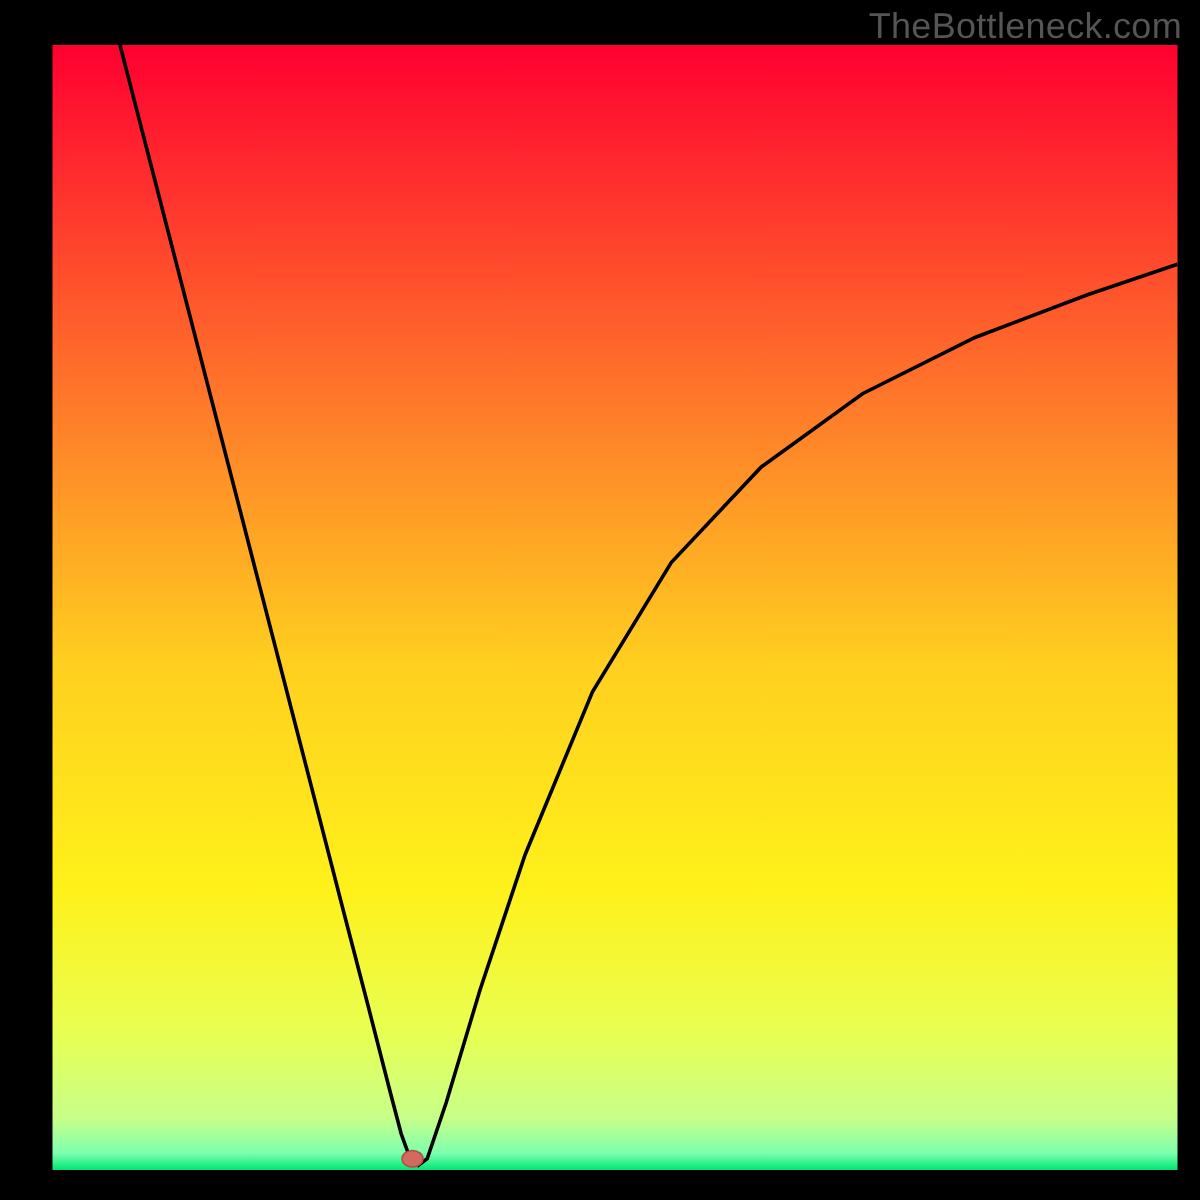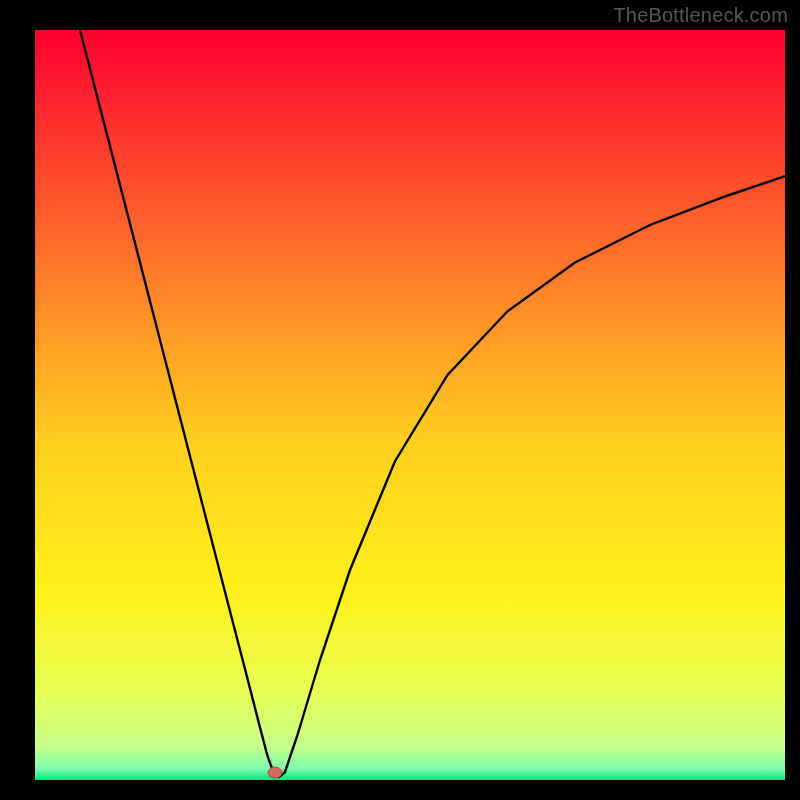--- a/index.html
+++ b/index.html
@@ -15,21 +15,21 @@
     position: absolute;
     left: 0; top: 0;
     width: 800px; height: 800px;
     background: #000;
   }
   .watermark {
     position: absolute;
     top: 4px;
     right: 12px;
     color: #555;
-    font-size: 20px;
+    font-size: 24px;
     font-weight: 500;
     letter-spacing: 0.2px;
     user-select: none;
   }
   svg {
     position: absolute;
     left: 0; top: 0;
   }
 </style>
 </head>

